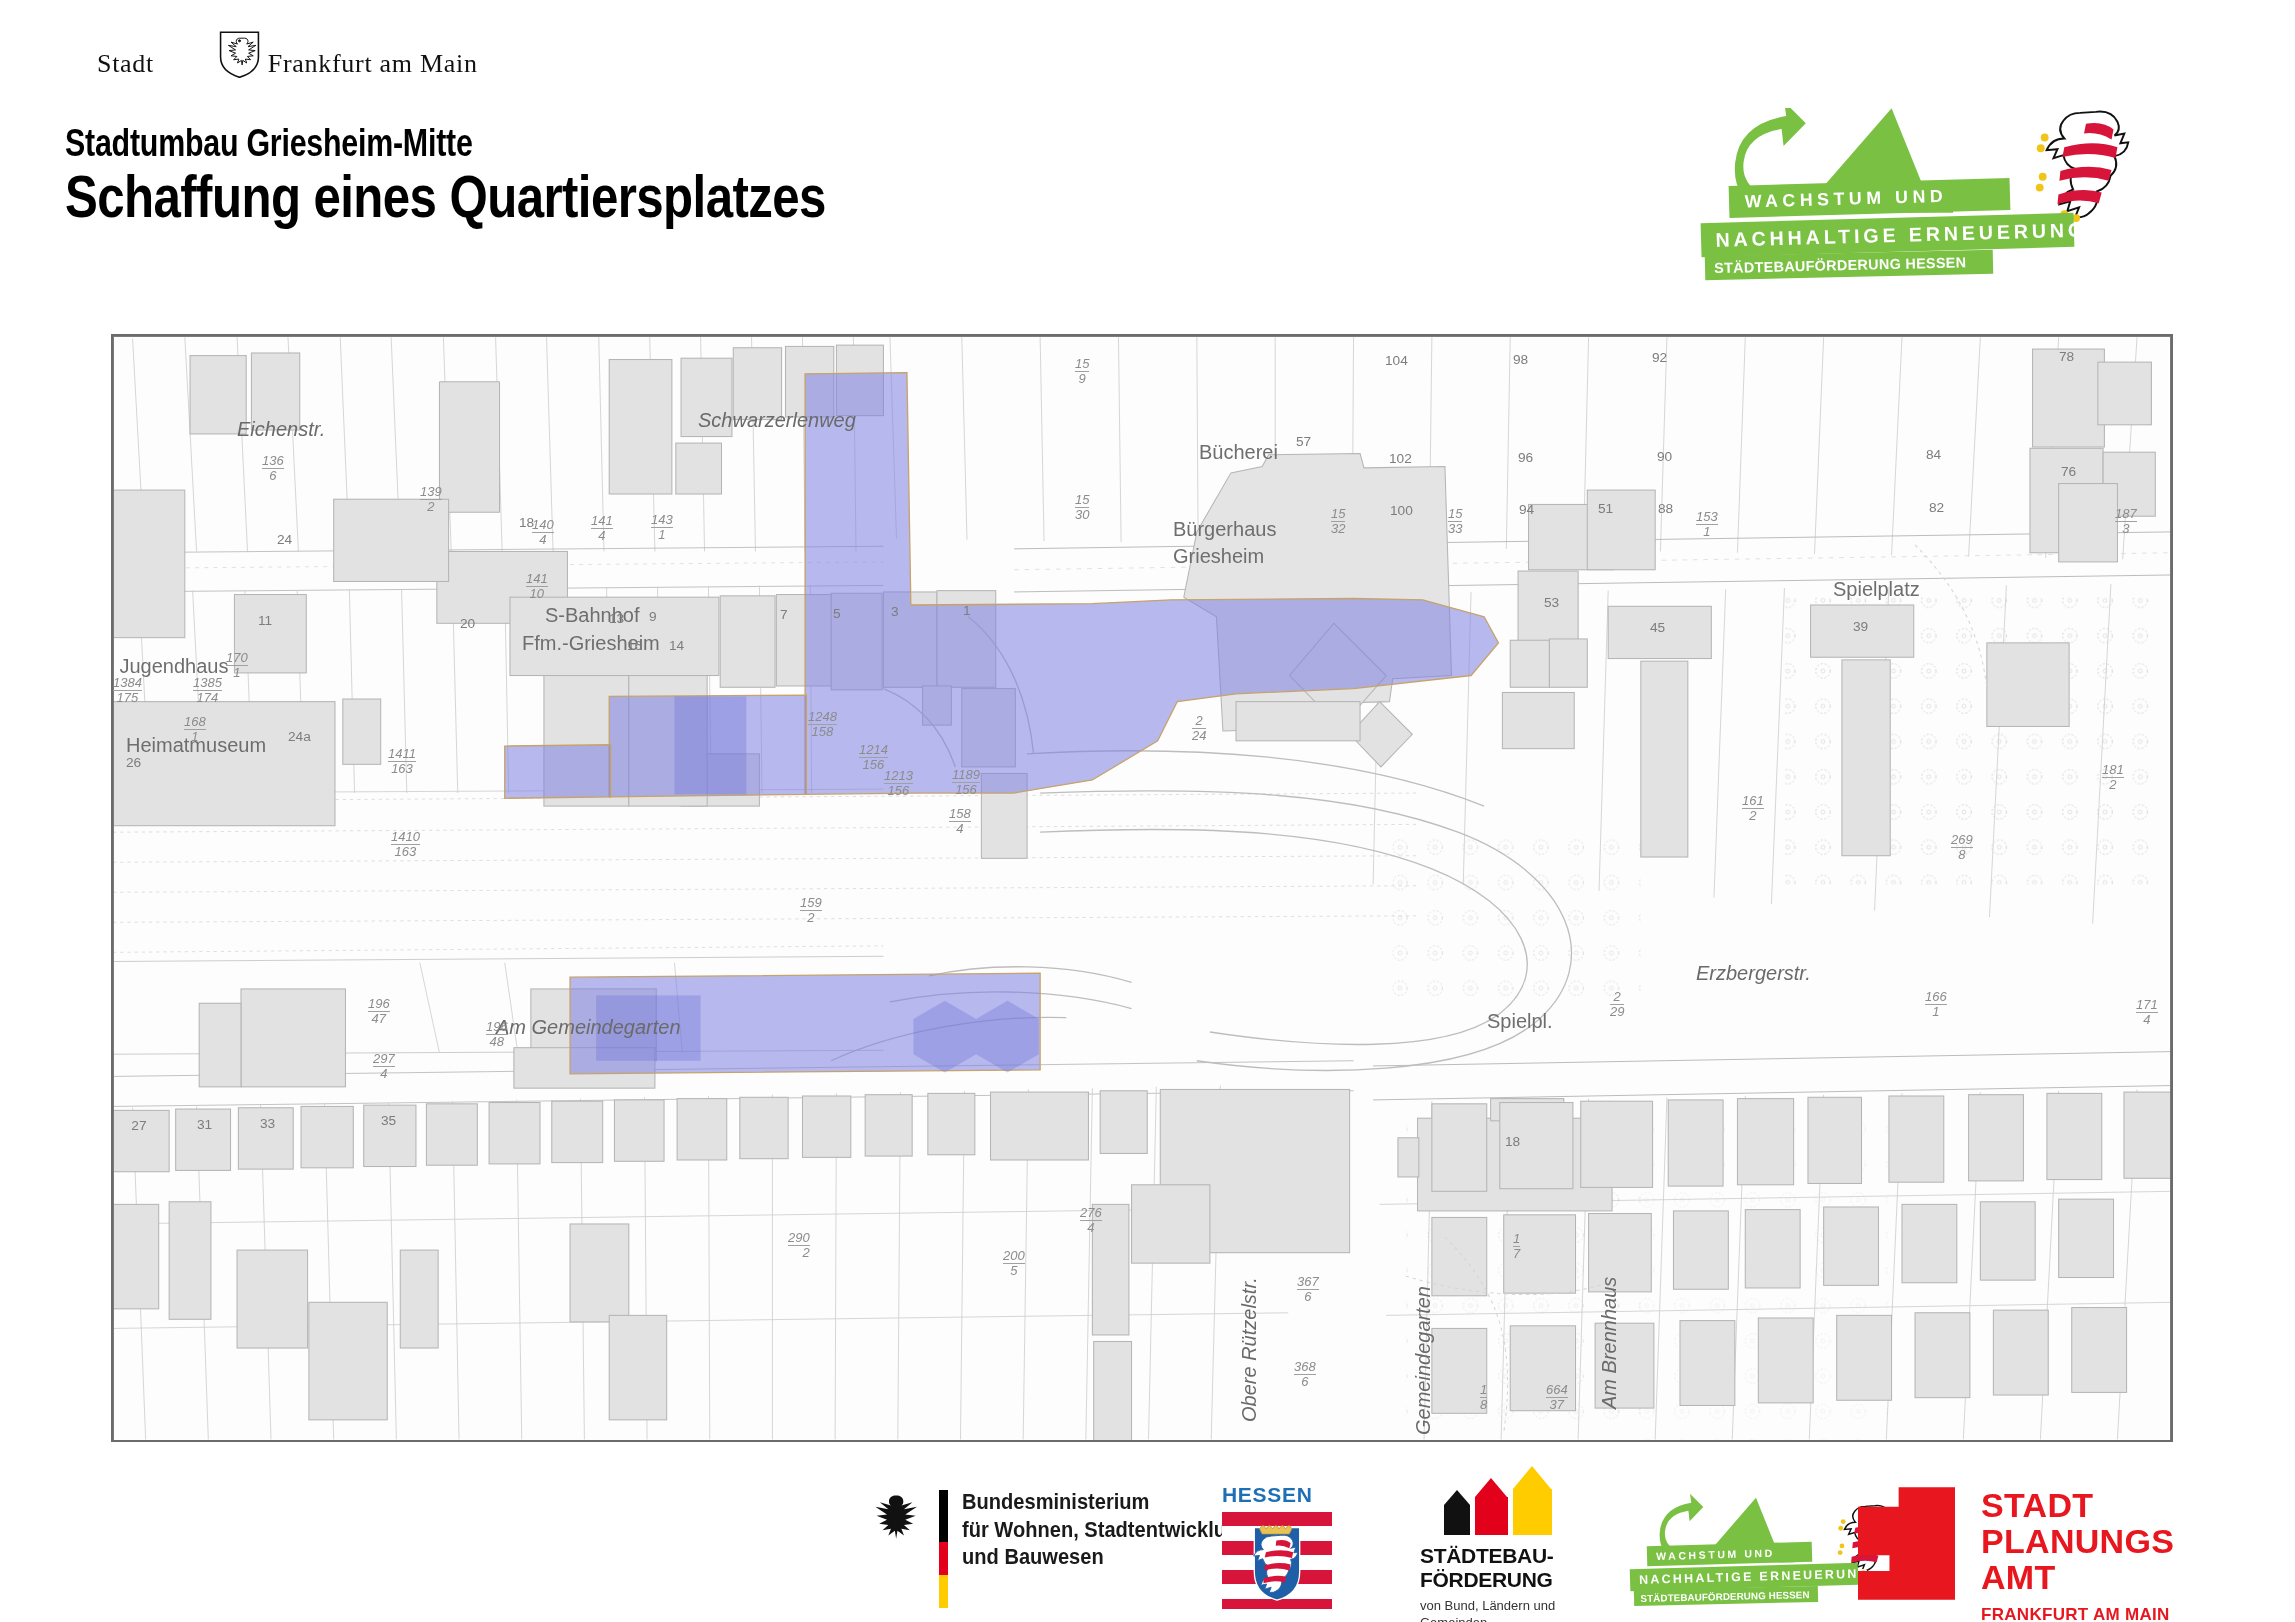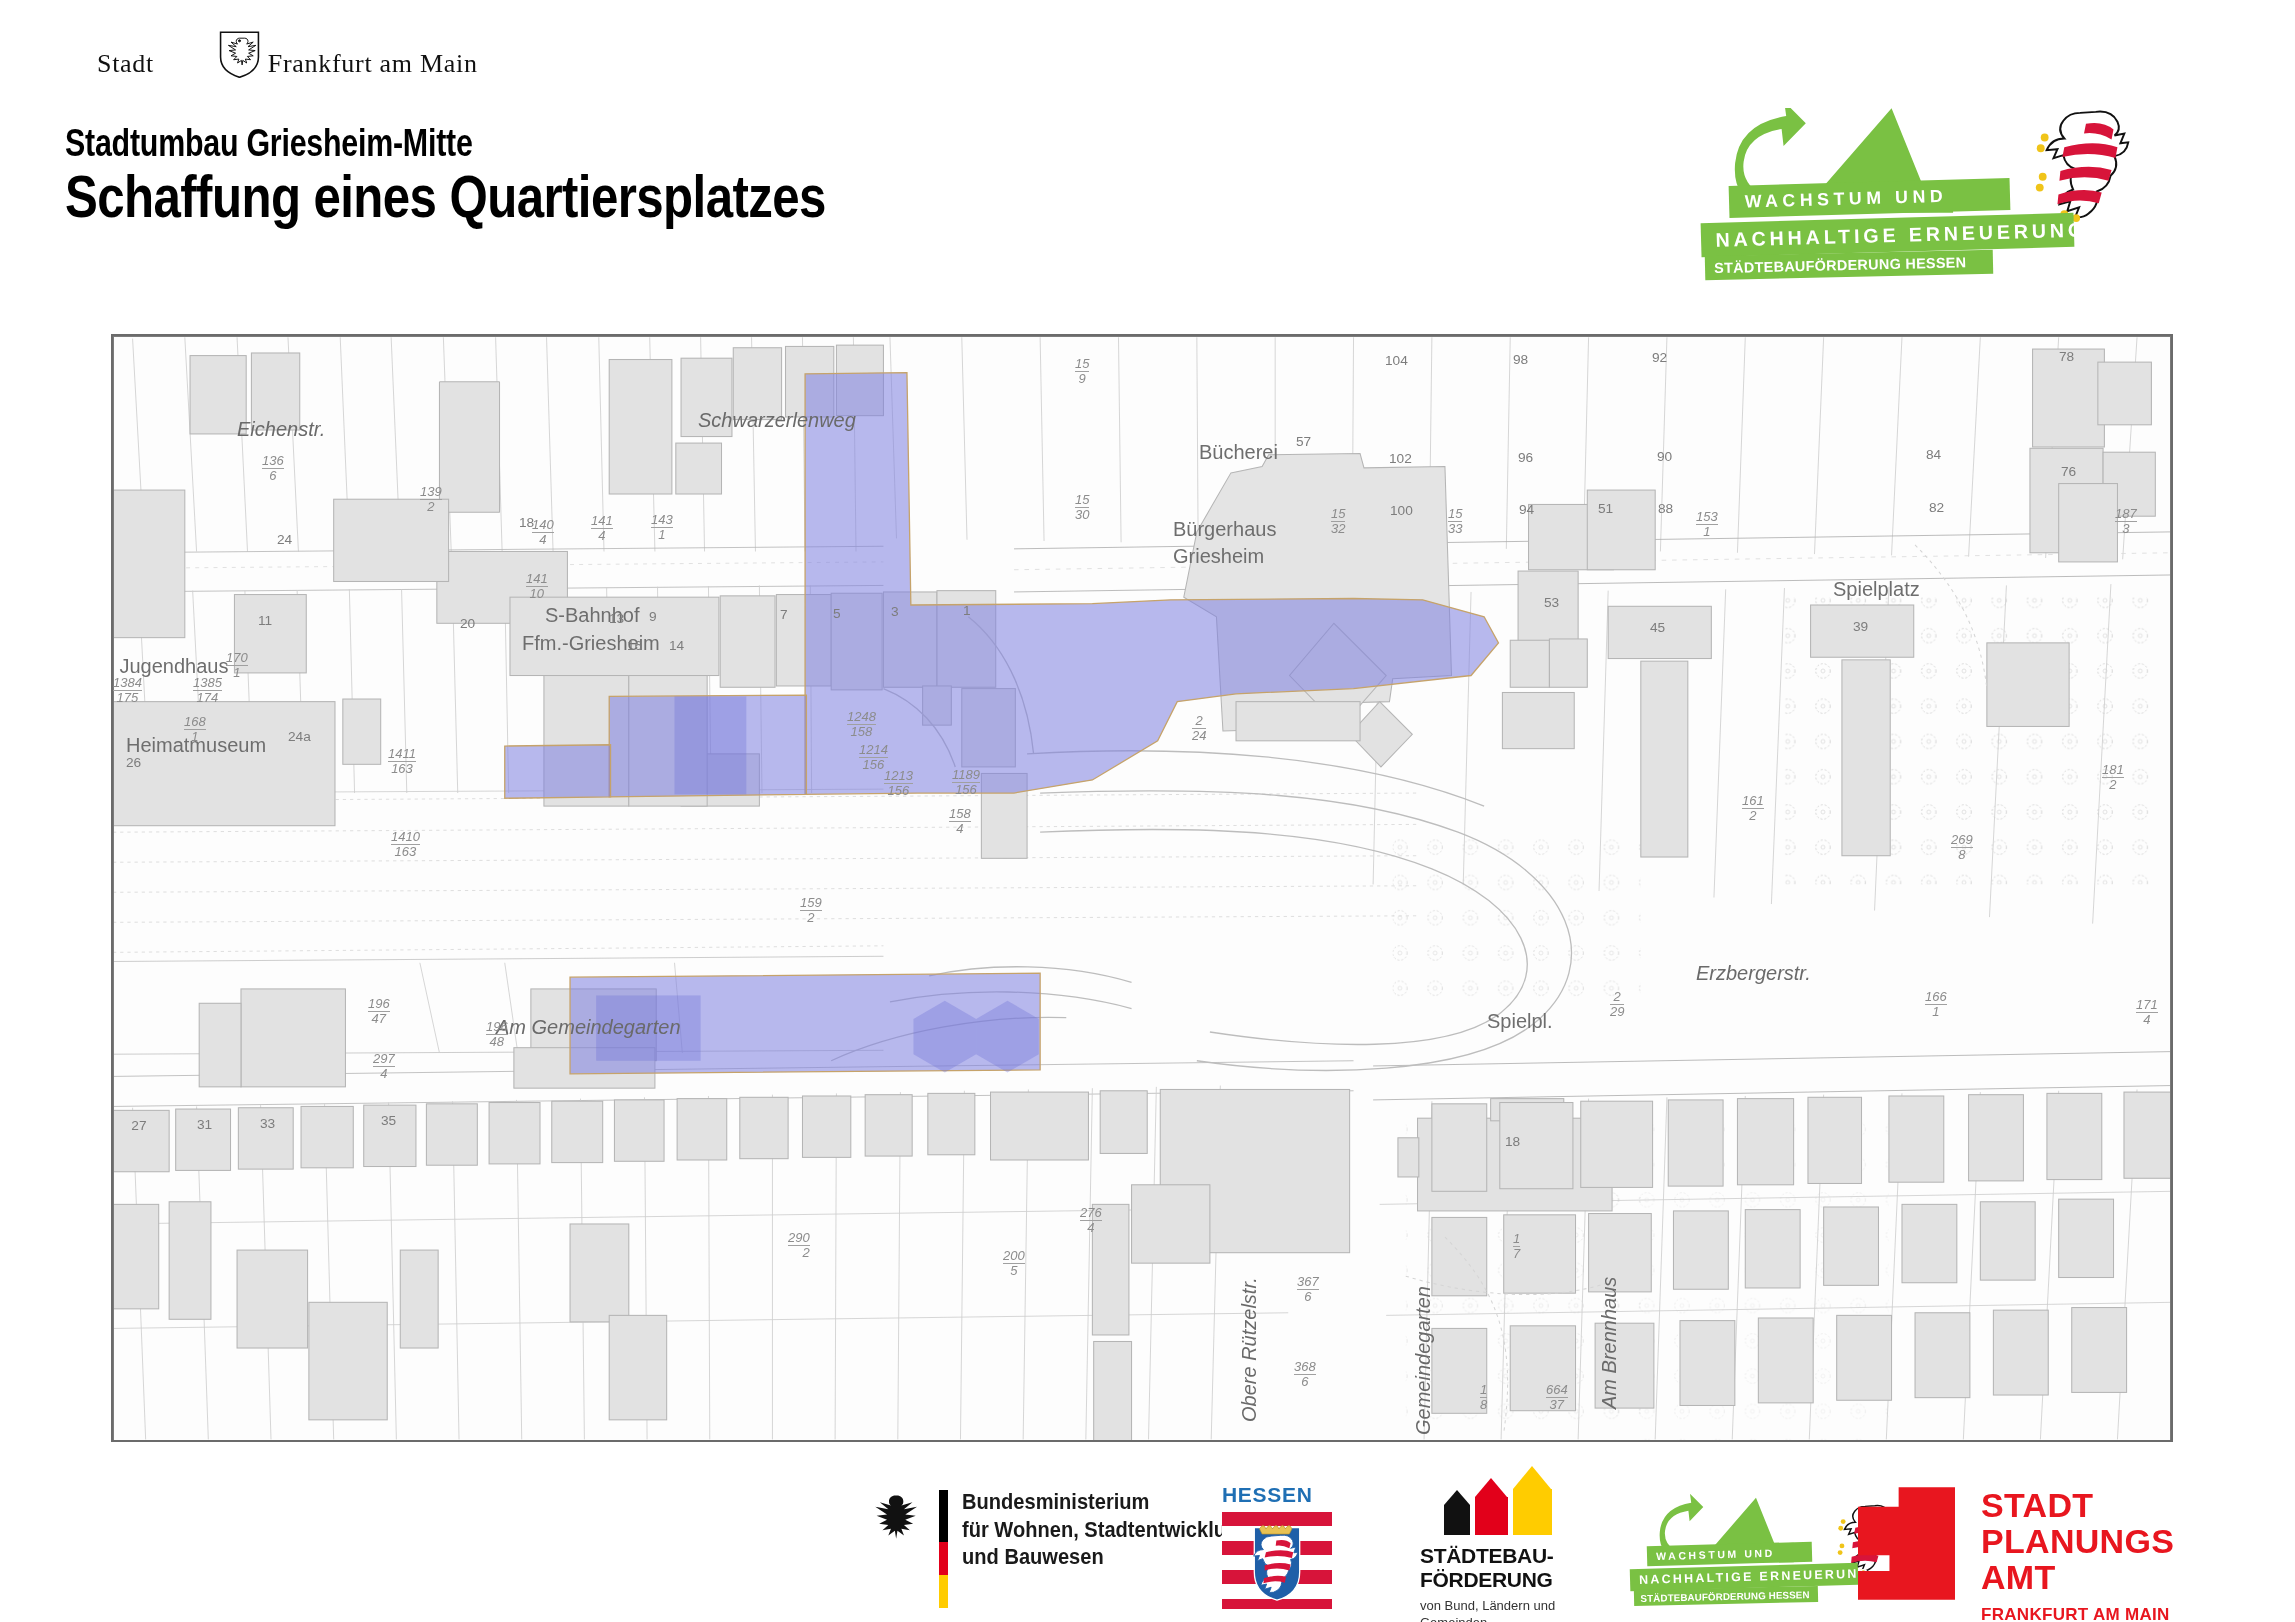--- a/index.html
+++ b/index.html
@@ -551,21 +551,21 @@
       <i>2</i>
     </div>
   <div class="maplabel frac" style="left:1079px; top:378px;">
       <b>2</b>
       <i>24</i>
     </div>
   <div class="maplabel frac" style="left:1497px; top:654px;">
       <b>2</b>
       <i>29</i>
     </div>
-  <div class="maplabel frac" style="left:734px; top:374px;">
+  <div class="maplabel frac" style="left:695px; top:374px;">
       <b>1248</b>
       <i>158</i>
     </div>
   <div class="maplabel frac" style="left:836px; top:471px;">
       <b>158</b>
       <i>4</i>
     </div>
   <div class="maplabel frac" style="left:687px; top:560px;">
       <b>159</b>
       <i>2</i>

